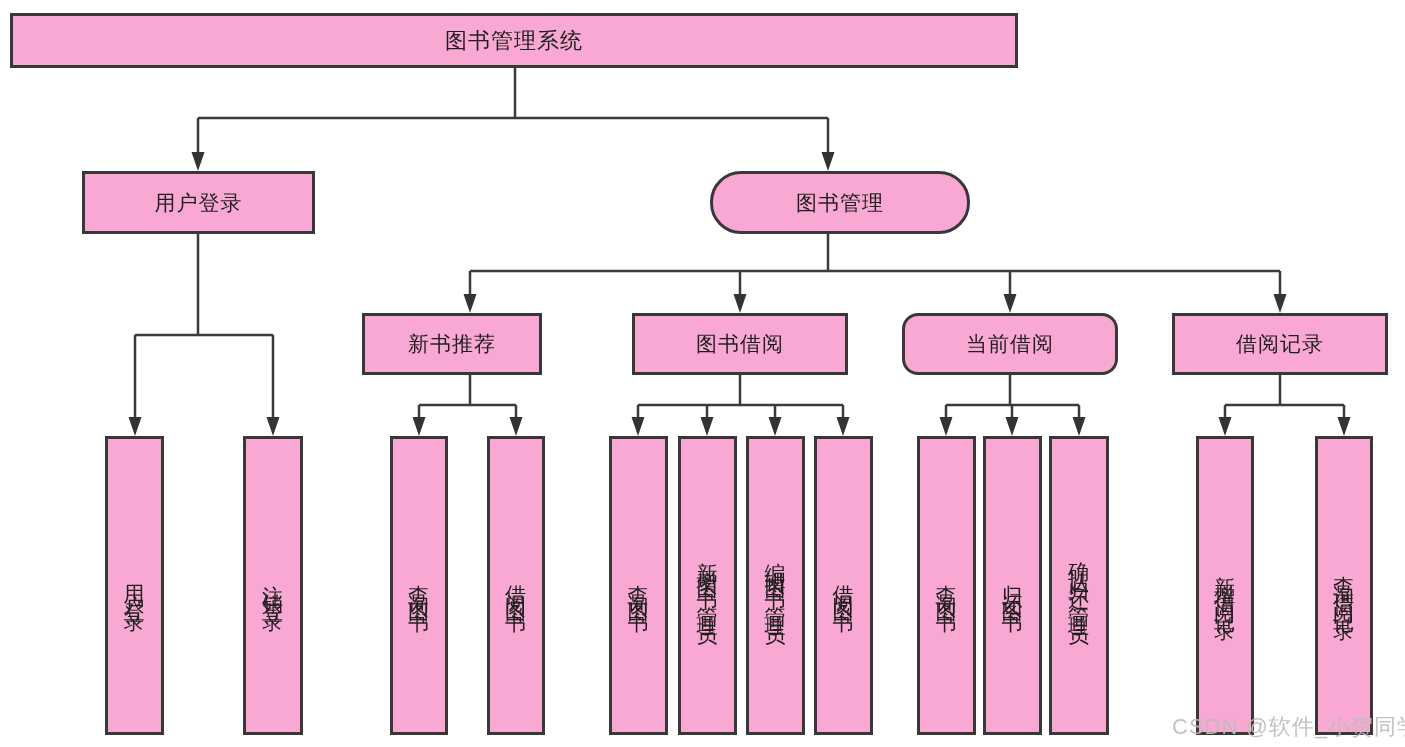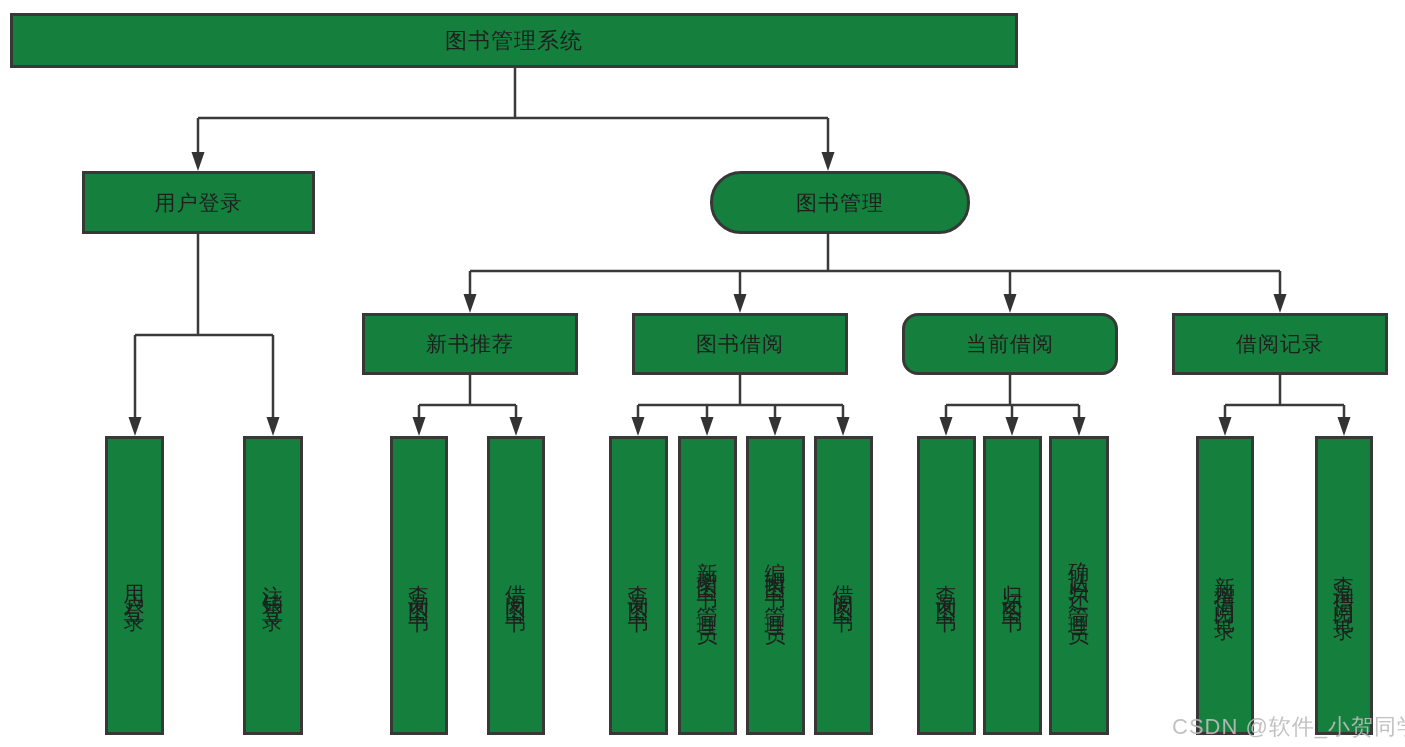--- a/index.html
+++ b/index.html
@@ -11,21 +11,21 @@
     font-family: "Liberation Sans", sans-serif;
     overflow: hidden;
   }
   .connectors {
     position: absolute;
     left: 0; top: 0;
     width: 1405px; height: 747px;
   }
   .box {
     position: absolute;
-    background: #15803d;
+    background: #f9a8d4;
     border: 3px solid #383838;
     box-sizing: border-box;
     display: flex;
     align-items: center;
     justify-content: center;
     color: #1e1e1e;
   }
   .hlabel {
     font-size: 22px;
     letter-spacing: 1px;
@@ -92,21 +92,21 @@
     <span class="hlabel">图书管理系统</span>
   </div>
 
   <div class="box node" style="left:82px; top:171px; width:233px; height:63px;">
     <span class="hlabel">用户登录</span>
   </div>
   <div class="box node" style="left:710px; top:171px; width:260px; height:63px;border-radius:31px;">
     <span class="hlabel">图书管理</span>
   </div>
 
-  <div class="box node" style="left:362px; top:313px; width:216px; height:62px;">
+  <div class="box node" style="left:362px; top:313px; width:180px; height:62px;">
     <span class="hlabel">新书推荐</span>
   </div>
   <div class="box node" style="left:632px; top:313px; width:216px; height:62px;">
     <span class="hlabel">图书借阅</span>
   </div>
   <div class="box node" style="left:902px; top:313px; width:216px; height:62px;border-radius:16px;">
     <span class="hlabel">当前借阅</span>
   </div>
   <div class="box node" style="left:1172px; top:313px; width:216px; height:62px;">
     <span class="hlabel">借阅记录</span>

